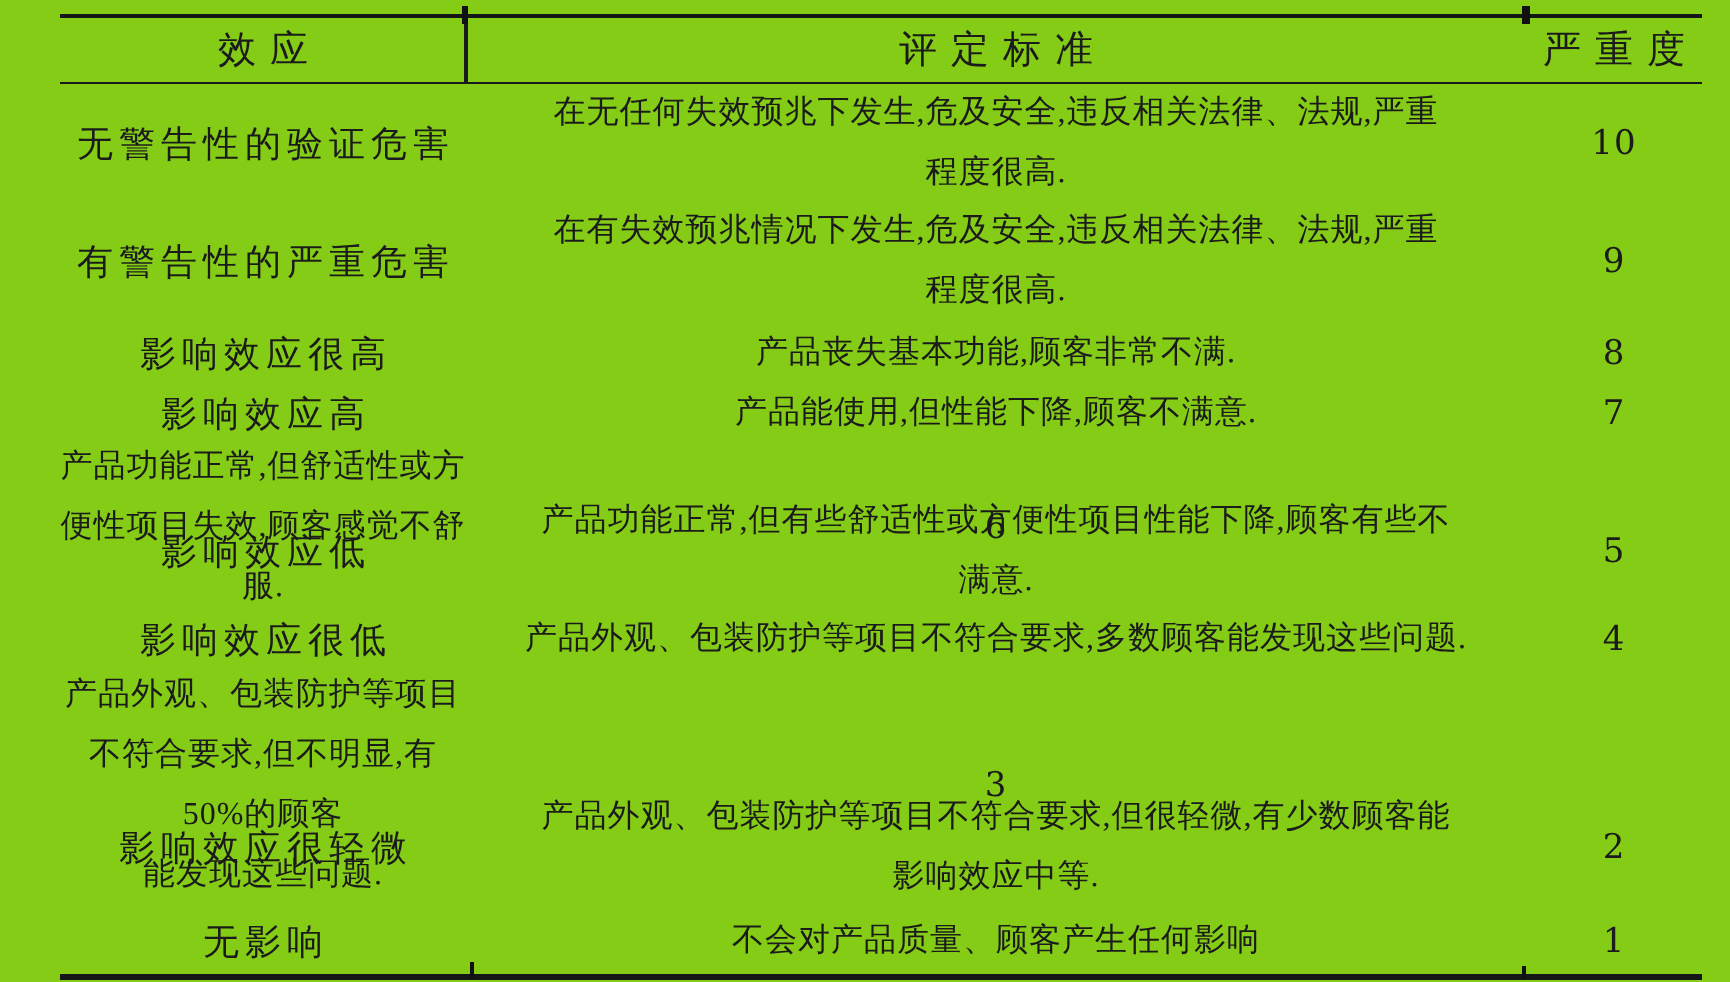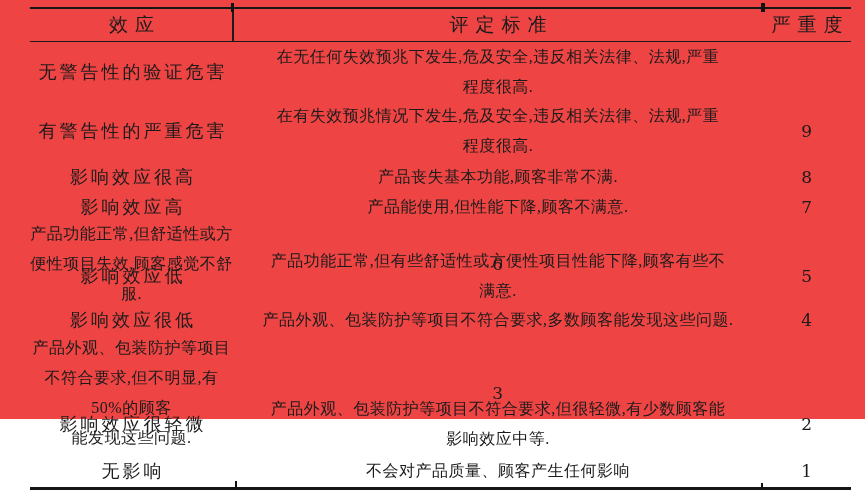--- a/index.html
+++ b/index.html
@@ -3,21 +3,21 @@
 <meta charset="utf-8">
 <style>
   html,body{margin:0;padding:0;}
   body{
     width:865px;height:491px;
     background:#ffffff;
     font-family:"Liberation Serif","DejaVu Serif",serif;
     color:#1b1b1b;
     overflow:hidden;
   }
-  .page{position:relative;width:865px;height:419px;background:#ef4444;}
+  .page{position:relative;width:865px;height:491px;background:#84cc16;}
   .tbl{
     position:absolute;left:30px;top:7px;width:821px;
     border-top:2.5px solid #161616;
     border-bottom:3px solid #161616;
     box-sizing:content-box;
   }
   .row{
     display:grid;
     grid-template-columns:203px 530px 88px;
     align-items:stretch;
@@ -81,20 +81,21 @@
     <div class="row header">
       <div class="cell">效应</div>
       <div class="cell">评定标准</div>
       <div class="cell">严重度</div>
     </div>
 
     <div class="row r1">
       <div class="cell effect">无警告性的验证危害</div>
       <div class="cell criteria">在无任何失效预兆下发生,危及安全,违反相关法律、法规,严重
 程度很高.</div>
+      <div class="cell severity">10</div>
     </div>
 
     <div class="row r2">
       <div class="cell effect">有警告性的严重危害</div>
       <div class="cell criteria">在有失效预兆情况下发生,危及安全,违反相关法律、法规,严重
 程度很高.</div>
       <div class="cell severity">9</div>
     </div>
 
     <div class="row r3">

